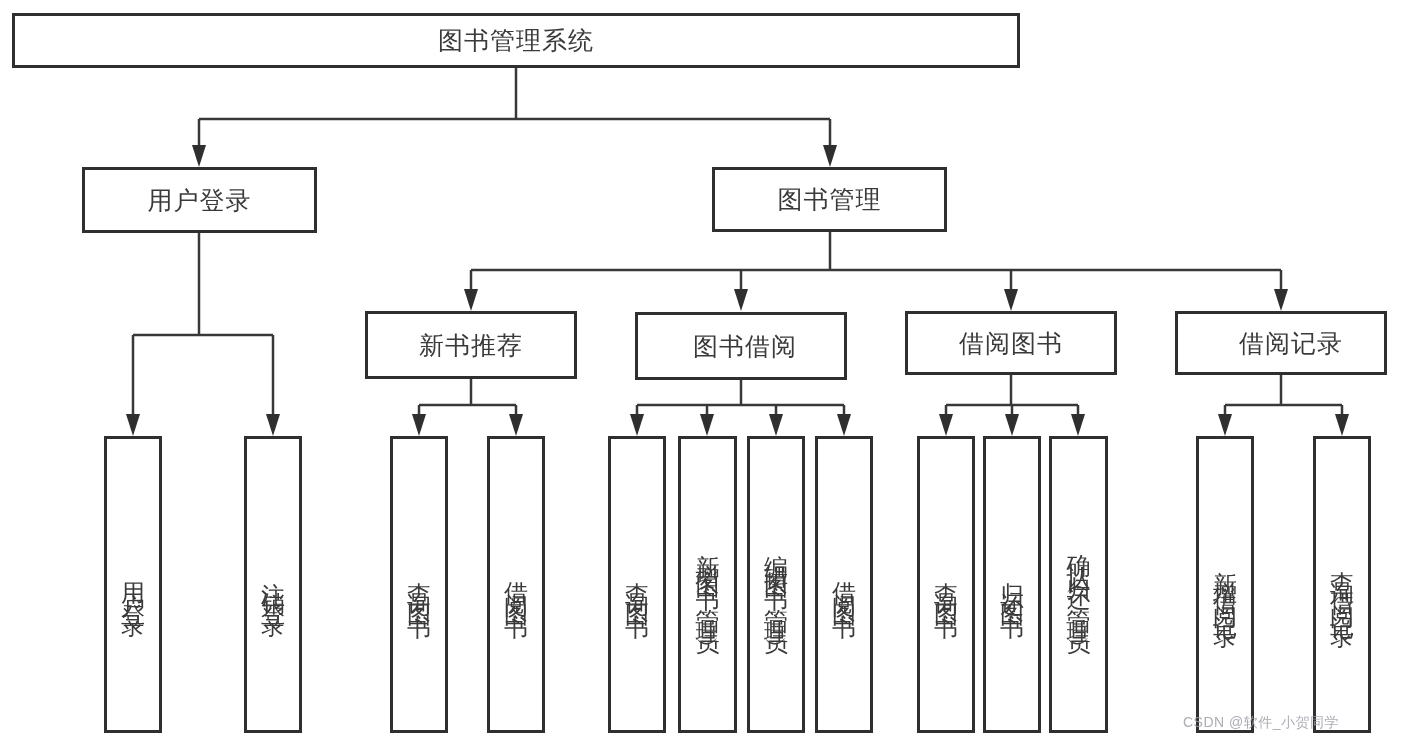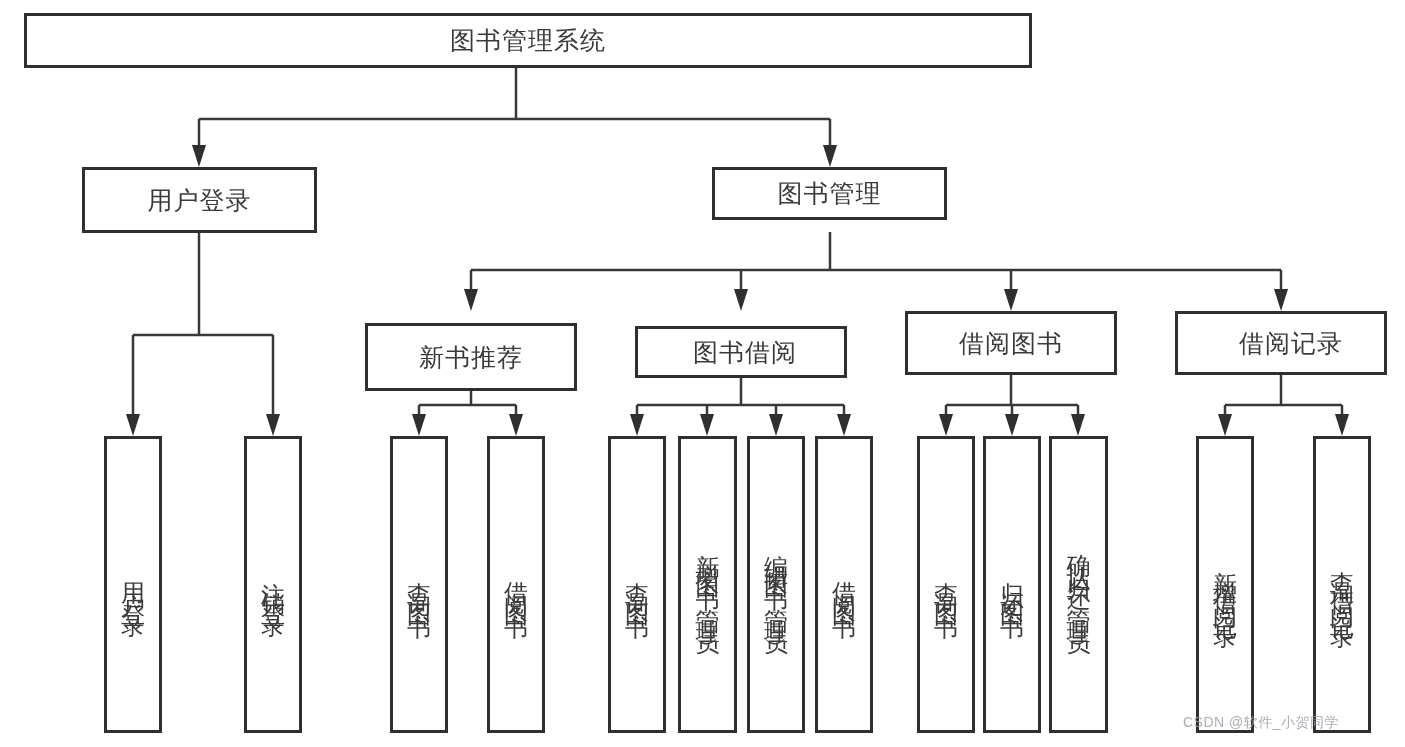--- a/index.html
+++ b/index.html
@@ -15,25 +15,25 @@
   }
   .hbox{font-size:25px;}
   .root{font-size:25px;}
   .vbox{
     font-size:24px;letter-spacing:11px;
     writing-mode:vertical-rl;text-orientation:mixed;
     display:flex;align-items:center;justify-content:center;
     line-height:1;
   }
   
-  #n-root{left:24px;top:13px;width:1008px;height:55px;}
+  #n-root{left:12px;top:13px;width:1008px;height:55px;}
   #n-user-login{left:82px;top:167px;width:235px;height:66px;}
-  #n-book-mgmt{left:712px;top:167px;width:235px;height:53px;}
-  #n-new-book-rec{left:365px;top:311px;width:212px;height:68px;margin-top:12px;}
-  #n-book-borrow{left:635px;top:326px;width:212px;height:52px;padding-left:8px;}
+  #n-book-mgmt{left:712px;top:167px;width:235px;height:65px;}
+  #n-new-book-rec{left:365px;top:311px;width:212px;height:68px;}
+  #n-book-borrow{left:635px;top:312px;width:212px;height:68px;padding-left:8px;}
   #n-current-borrow{left:905px;top:311px;width:212px;height:64px;}
   #n-borrow-records{left:1175px;top:311px;width:212px;height:64px;padding-left:20px;}
   .leaf{top:436px;width:58px;height:297px;}
   #n-leaf-user-login{left:104px;}
   #n-leaf-logout{left:244px;}
   #n-leaf-query-book-1{left:390px;}
   #n-leaf-borrow-book-1{left:487px;}
   #n-leaf-query-book-2{left:608px;}
   #n-leaf-add-book{left:678px;width:59px;}
   #n-leaf-edit-book{left:747px;}

